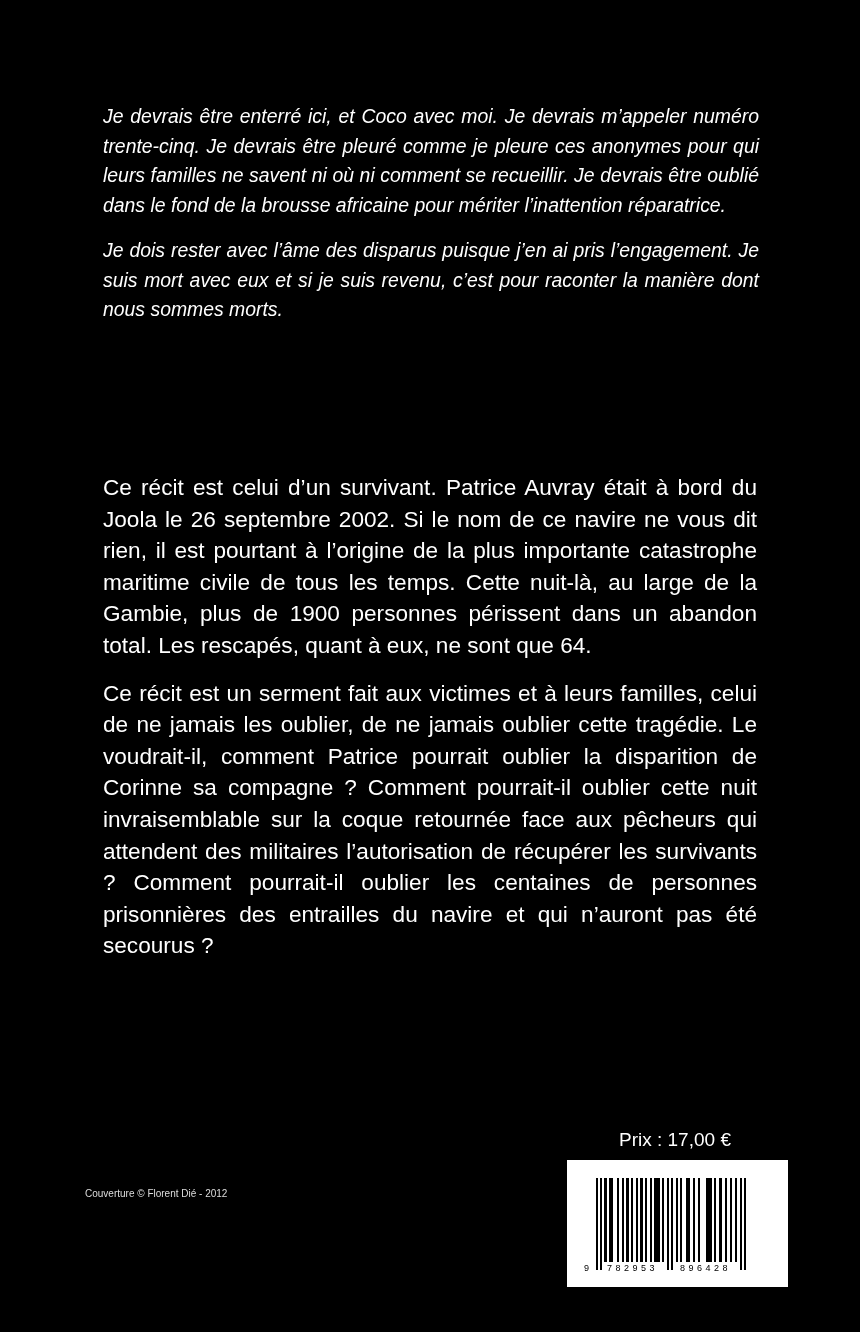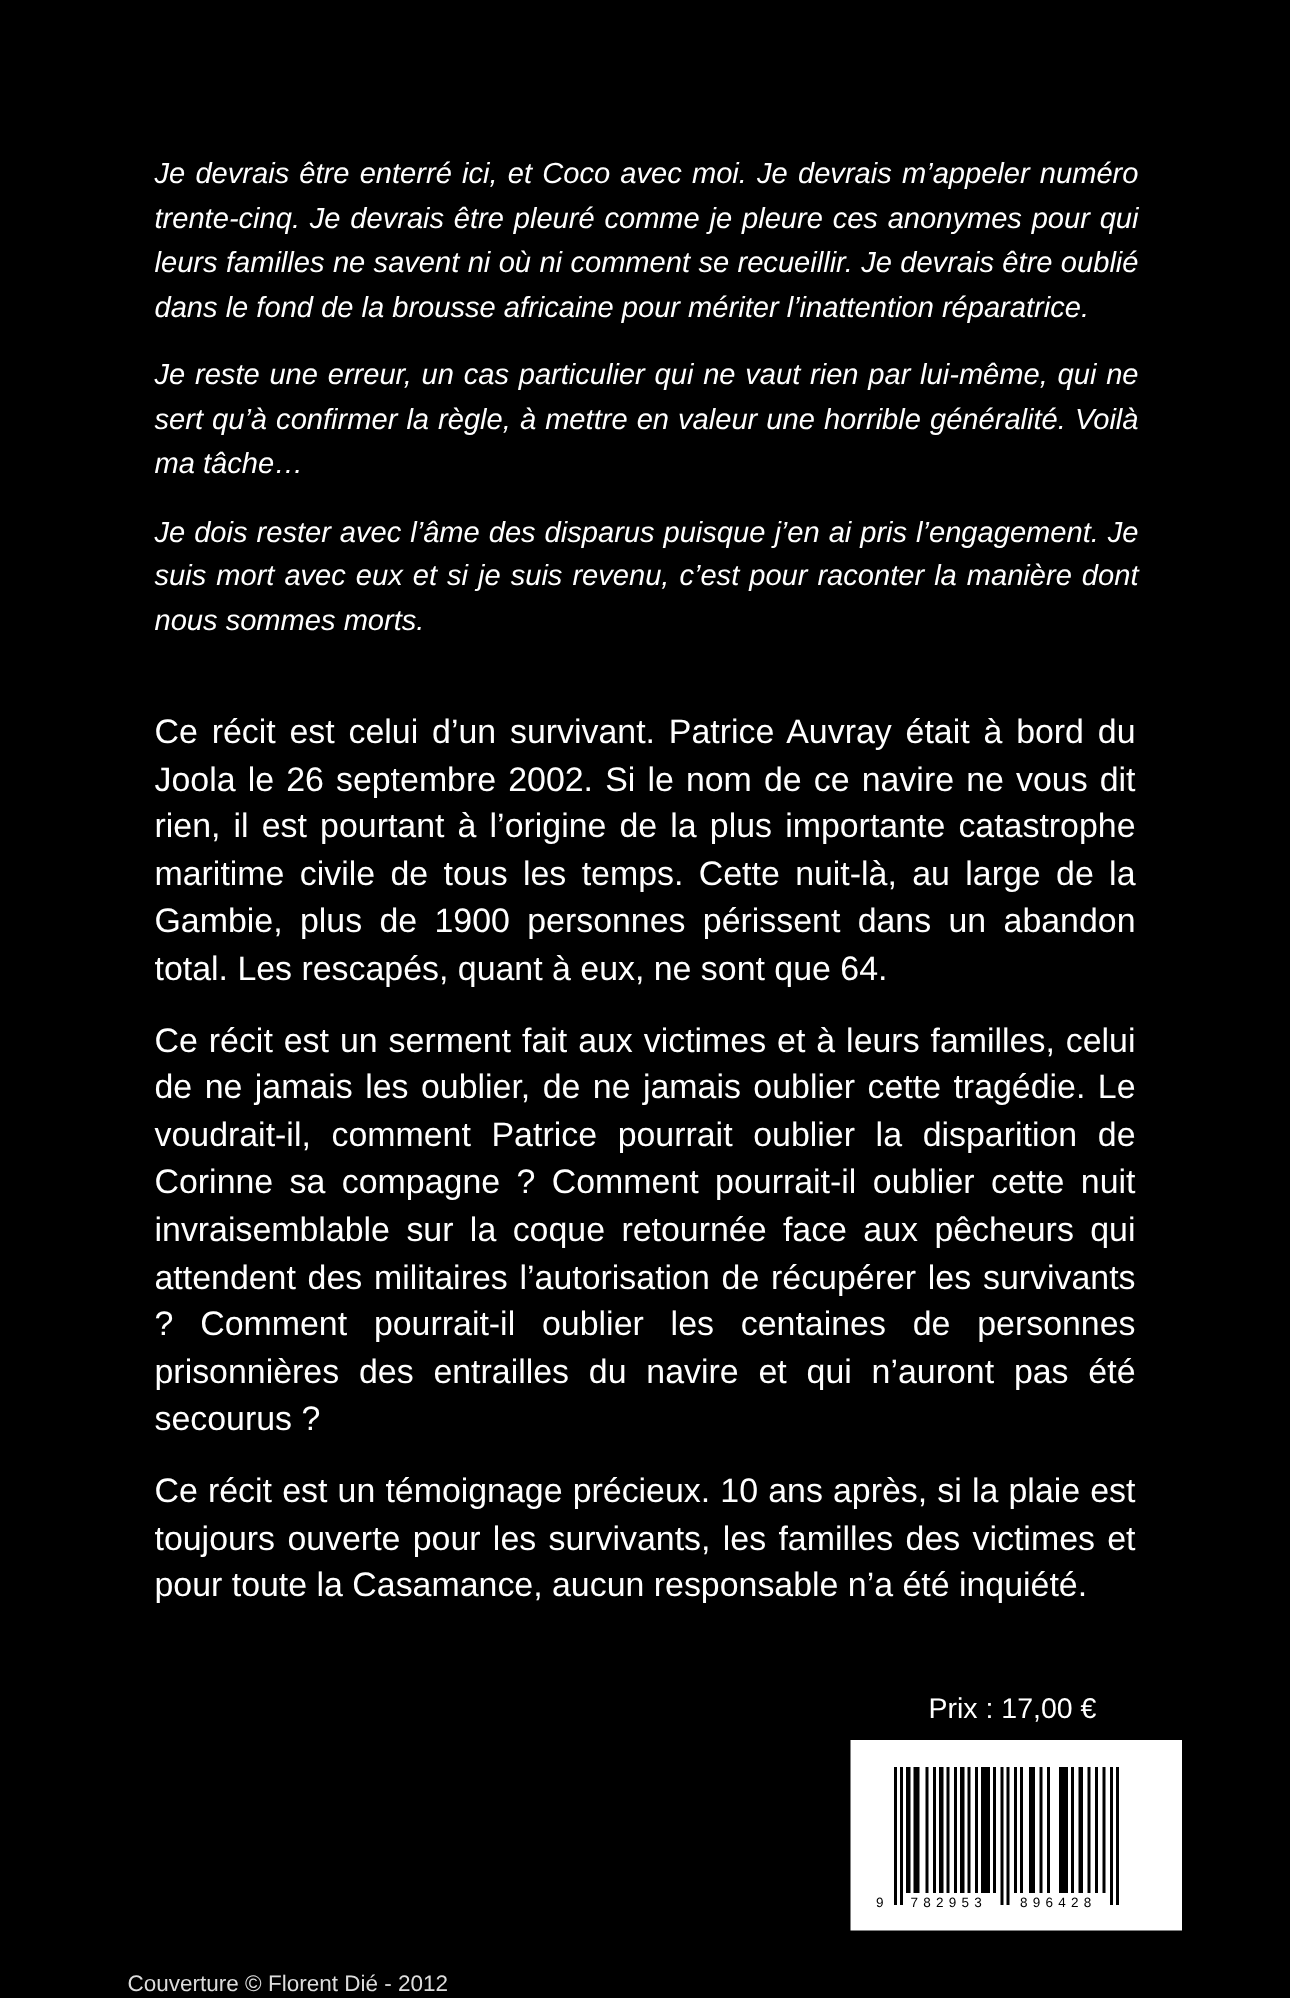--- a/index.html
+++ b/index.html
@@ -23,37 +23,35 @@
   .price {
     position: absolute; left: 619px; top: 1128px;
     font-size: 19px; line-height: 24px; text-align: center;
   }
   .barcode-box {
     position: absolute; left: 567px; top: 1160px; width: 221px; height: 127px;
     background: #fff;
   }
   .barcode-box svg { position: absolute; left: 0; top: 0; }
   .credit {
-    position: absolute; left: 85px; top: 1314px;
-    font-size: 15px; color: #ddd;
+    position: absolute; left: 85px; top: 1188px;
+    font-size: 10px; color: #ddd;
   }
 </style>
 </head>
 <body>
 
 <div class="excerpt">
   <p>Je devrais être enterré ici, et Coco avec moi. Je devrais m’appeler numéro trente-cinq. Je devrais être pleuré comme je pleure ces anonymes pour qui leurs familles ne savent ni où ni comment se recueillir. Je devrais être oublié dans le fond de la brousse africaine pour mériter l’inattention réparatrice.</p>
-  <p>Je reste une erreur, un cas particulier qui ne vaut rien par lui-même, qui ne sert qu’à confirmer la règle, à mettre en valeur une horrible généralité. Voilà ma tâche…</p>
   <p>Je dois rester avec l’âme des disparus puisque j’en ai pris l’engagement. Je suis mort avec eux et si je suis revenu, c’est pour raconter la manière dont nous sommes morts.</p>
 </div>
 
 <div class="summary">
   <p>Ce récit est celui d’un survivant. Patrice Auvray était à bord du Joola le 26 septembre 2002. Si le nom de ce navire ne vous dit rien, il est pourtant à l’origine de la plus importante catastrophe maritime civile de tous les temps. Cette nuit-là, au large de la Gambie, plus de 1900 personnes périssent dans un abandon total. Les rescapés, quant à eux, ne sont que 64.</p>
   <p>Ce récit est un serment fait aux victimes et à leurs familles, celui de ne jamais les oublier, de ne jamais oublier cette tragédie. Le voudrait-il, comment Patrice pourrait oublier la disparition de Corinne sa compagne ? Comment pourrait-il oublier cette nuit invraisemblable sur la coque retournée face aux pêcheurs qui attendent des militaires l’autorisation de récupérer les survivants ? Comment pourrait-il oublier les centaines de personnes prisonnières des entrailles du navire et qui n’auront pas été secourus ?</p>
-  <p>Ce récit est un témoignage précieux. 10 ans après, si la plaie est toujours ouverte pour les survivants, les familles des victimes et pour toute la Casamance, aucun responsable n’a été inquiété.</p>
 </div>
 
 <div class="price">Prix : 17,00 €</div>
 
 <div class="barcode-box">
   <svg width="221" height="127" viewBox="0 0 221 127">
     <g fill="#000">
 
       <rect x="29" y="18" width="2" height="92"></rect>
       <rect x="33" y="18" width="2" height="92"></rect>

